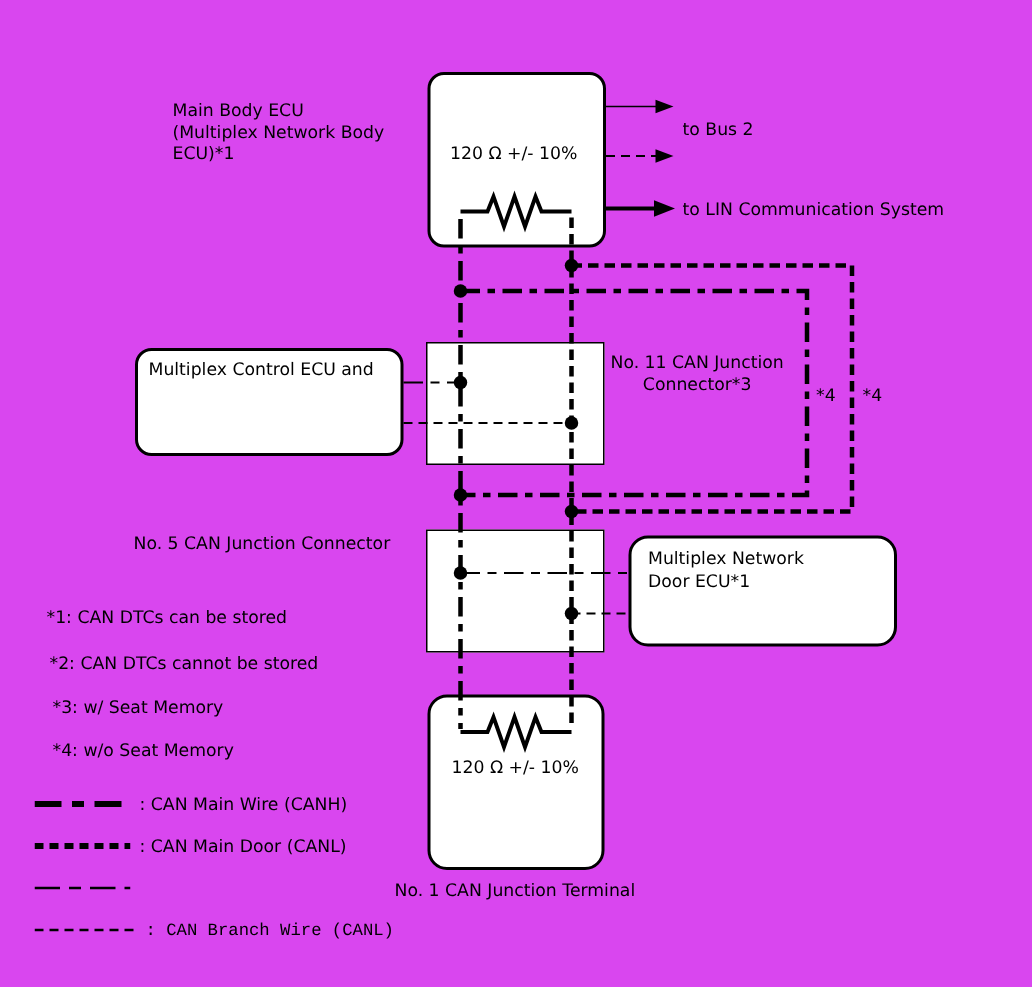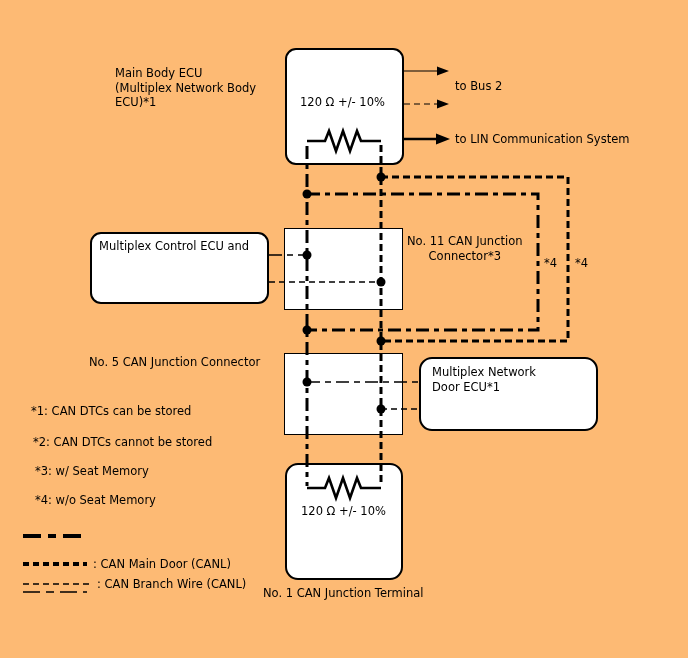--- a/index.html
+++ b/index.html
@@ -1,17 +1,17 @@
 <!DOCTYPE html>
 <html><head>
 <meta charset="utf-8">
 <style>
   html,body{margin:0;padding:0;background:#ffffff;}
   #canvas{
-    position:relative;width:688px;height:658px;background:#fdba74;
+    position:relative;width:688px;height:658px;background:#d946ef;
     font-family:"DejaVu Sans","Liberation Sans",sans-serif;
     color:#000;overflow:hidden;
   }
   .txt{position:absolute;font-size:11.5px;line-height:14.5px;white-space:nowrap;color:#000;}
   .box{position:absolute;background:#ffffff;border:2.5px solid #000;border-radius:11px;box-sizing:border-box;}
   .rectbox{position:absolute;background:#ffffff;border:1.5px solid #000;border-radius:0;box-sizing:border-box;}
   #wires{position:absolute;left:0;top:0;pointer-events:none;}
   .legend-row{position:absolute;display:flex;align-items:center;height:16px;}
   .legend-row svg{display:block;}
   .legend-row .legend-label{font-size:11.5px;white-space:nowrap;margin-left:6px;}
@@ -105,36 +105,37 @@
   <div class="txt" style="left:33px;top:435px;">*2: CAN DTCs cannot be stored</div>
   <div class="txt" style="left:35px;top:464px;">*3: w/ Seat Memory</div>
   <div class="txt" style="left:35px;top:493px;">*4: w/o Seat Memory</div>
 
   <div>
 
     <div class="legend-row" style="left:23px;top:528px;">
       <svg width="64" height="8">
         <line x1="0" y1="4" x2="64" y2="4" stroke="#000" stroke-width="4" stroke-dasharray="18 7 8 7"></line>
       </svg>
+      <span class="legend-label">: CAN Main Wire (CANH)</span>
     </div>
 
     <div class="legend-row" style="left:23px;top:556px;">
       <svg width="64" height="8">
         <line x1="0" y1="4" x2="64" y2="4" stroke="#000" stroke-width="4" stroke-dasharray="6 4"></line>
       </svg>
       <span class="legend-label">: CAN Main Door (CANL)</span>
     </div>
 
     <div class="legend-row" style="left:23px;top:584px;">
       <svg width="64" height="8">
         <line x1="0" y1="4" x2="64" y2="4" stroke="#000" stroke-width="1.6" stroke-dasharray="17 6 8 6"></line>
       </svg>
     </div>
 
-    <div class="legend-row" style="left:23px;top:576px;">
+    <div class="legend-row" style="left:23px;top:612px;font-family:Liberation Mono, monospace;">
       <svg width="68" height="8">
         <line x1="0" y1="4" x2="68" y2="4" stroke="#000" stroke-width="1.6" stroke-dasharray="6 4"></line>
       </svg>
       <span class="legend-label">: CAN Branch Wire (CANL)</span>
     </div>
 
   </div>
 
 </div>
 

